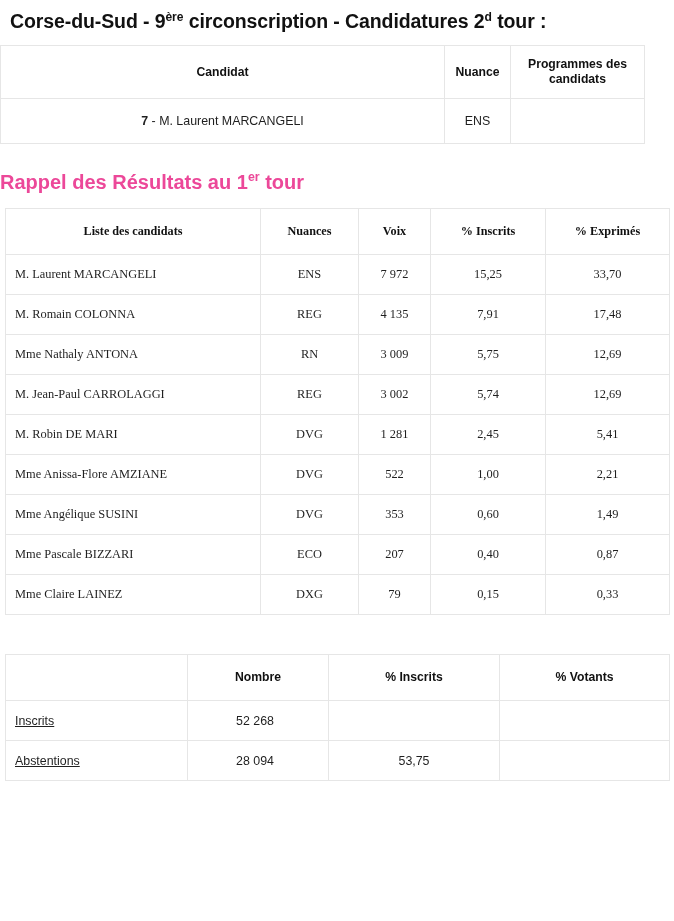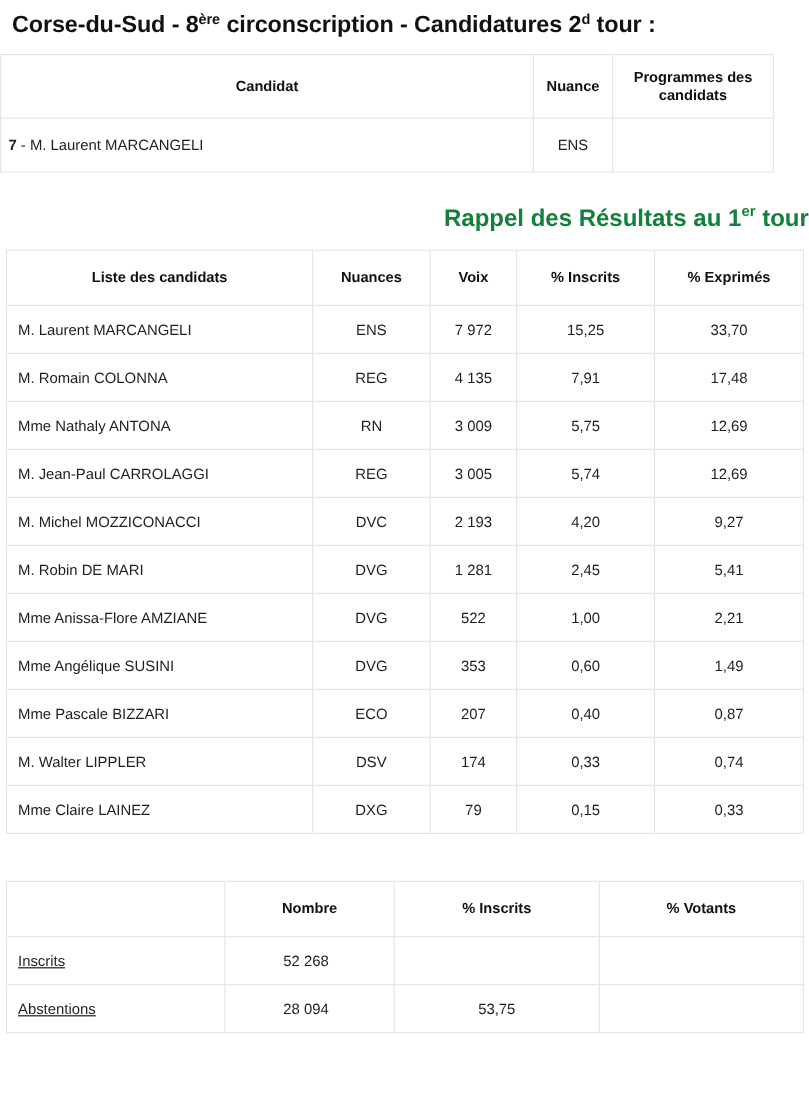--- a/index.html
+++ b/index.html
@@ -34,22 +34,22 @@
     vertical-align: super;
     line-height: 0;
     font-weight: bold;
     margin-top: 16px;
   }
 
   
   .section-title {
     font-size: 20px;
     font-weight: bold;
-    color: #15803d;
-    text-align: right;
+    color: #ec4899;
+    text-align: left;
     margin: 0;
     line-height: 24px;
     padding-top: 26px;
     padding-bottom: 0;
     white-space: nowrap;
   }
 
   
   table {
     border-collapse: collapse;
@@ -69,28 +69,28 @@
     color: #111;
     text-align: center;
     line-height: 15px;
   }
 
   
   .t1-wrap { padding: 11px 0 0 0; }
   table.t1 { width: 586px; margin-left: 0px; }
   table.t1 th { height: 44px; padding: 4px 6px; }
   table.t1 td { height: 36px; padding: 4px 6px; text-align: center; }
-  table.t1 td.cand { text-align: left; }
+  table.t1 td.cand { text-align: center; }
   table.t1 td.cand b { font-weight: bold; }
   .t1-c1 { width: 444px; }
   .t1-c2 { width: 66px; }
   .t1-c3 { width: 134px; }
 
   
-  .t2-wrap { padding: 14px 0 0 5px; }
+  .t2-wrap { padding: 14px 0 0 5px; font-family: Liberation Serif, serif; }
   table.t2 { width: 664px; }
   table.t2 th { height: 35px; padding: 5px 6px; }
   table.t2 td { height: 31px; padding: 4px 6px; text-align: center; }
   table.t2 td.name { text-align: left; padding-left: 9px; }
   .t2-c1 { width: 255px; }
   .t2-c2 { width: 98px; }
   .t2-c3 { width: 72px; }
   .t2-c4 { width: 115px; }
   .t2-c5 { width: 124px; }
 
@@ -105,21 +105,21 @@
   .t3-c2 { width: 141px; }
   .t3-c3 { width: 171px; }
   .t3-c4 { width: 170px; }
 </style>
 </head>
 <body>
 
 <div class="page">
 
   <h1 class="page-title">
-    <span>Corse-du-Sud - 8</span><sup>ère</sup><span> circonscription - Candidatures 2</span><sup>d</sup><span> tour :</span>
+    <span>Corse-du-Sud - 9</span><sup>ère</sup><span> circonscription - Candidatures 2</span><sup>d</sup><span> tour :</span>
   </h1>
 
   <div class="t1-wrap">
     <table class="t1">
       <colgroup>
         <col class="t1-c1">
           <col class="t1-c2">
           <col class="t1-c3">
       </colgroup>
       <thead>
@@ -179,30 +179,23 @@
           <tr>
             <td class="name">Mme Nathaly ANTONA</td>
             <td>RN</td>
             <td>3 009</td>
             <td>5,75</td>
             <td>12,69</td>
           </tr>
           <tr>
             <td class="name">M. Jean-Paul CARROLAGGI</td>
             <td>REG</td>
-            <td>3 005</td>
+            <td>3 002</td>
             <td>5,74</td>
             <td>12,69</td>
-          </tr>
-          <tr>
-            <td class="name">M. Michel MOZZICONACCI</td>
-            <td>DVC</td>
-            <td>2 193</td>
-            <td>4,20</td>
-            <td>9,27</td>
           </tr>
           <tr>
             <td class="name">M. Robin DE MARI</td>
             <td>DVG</td>
             <td>1 281</td>
             <td>2,45</td>
             <td>5,41</td>
           </tr>
           <tr>
             <td class="name">Mme Anissa-Flore AMZIANE</td>
@@ -217,27 +210,20 @@
             <td>353</td>
             <td>0,60</td>
             <td>1,49</td>
           </tr>
           <tr>
             <td class="name">Mme Pascale BIZZARI</td>
             <td>ECO</td>
             <td>207</td>
             <td>0,40</td>
             <td>0,87</td>
-          </tr>
-          <tr>
-            <td class="name">M. Walter LIPPLER</td>
-            <td>DSV</td>
-            <td>174</td>
-            <td>0,33</td>
-            <td>0,74</td>
           </tr>
           <tr>
             <td class="name">Mme Claire LAINEZ</td>
             <td>DXG</td>
             <td>79</td>
             <td>0,15</td>
             <td>0,33</td>
           </tr>
         </tbody>
     </table>

